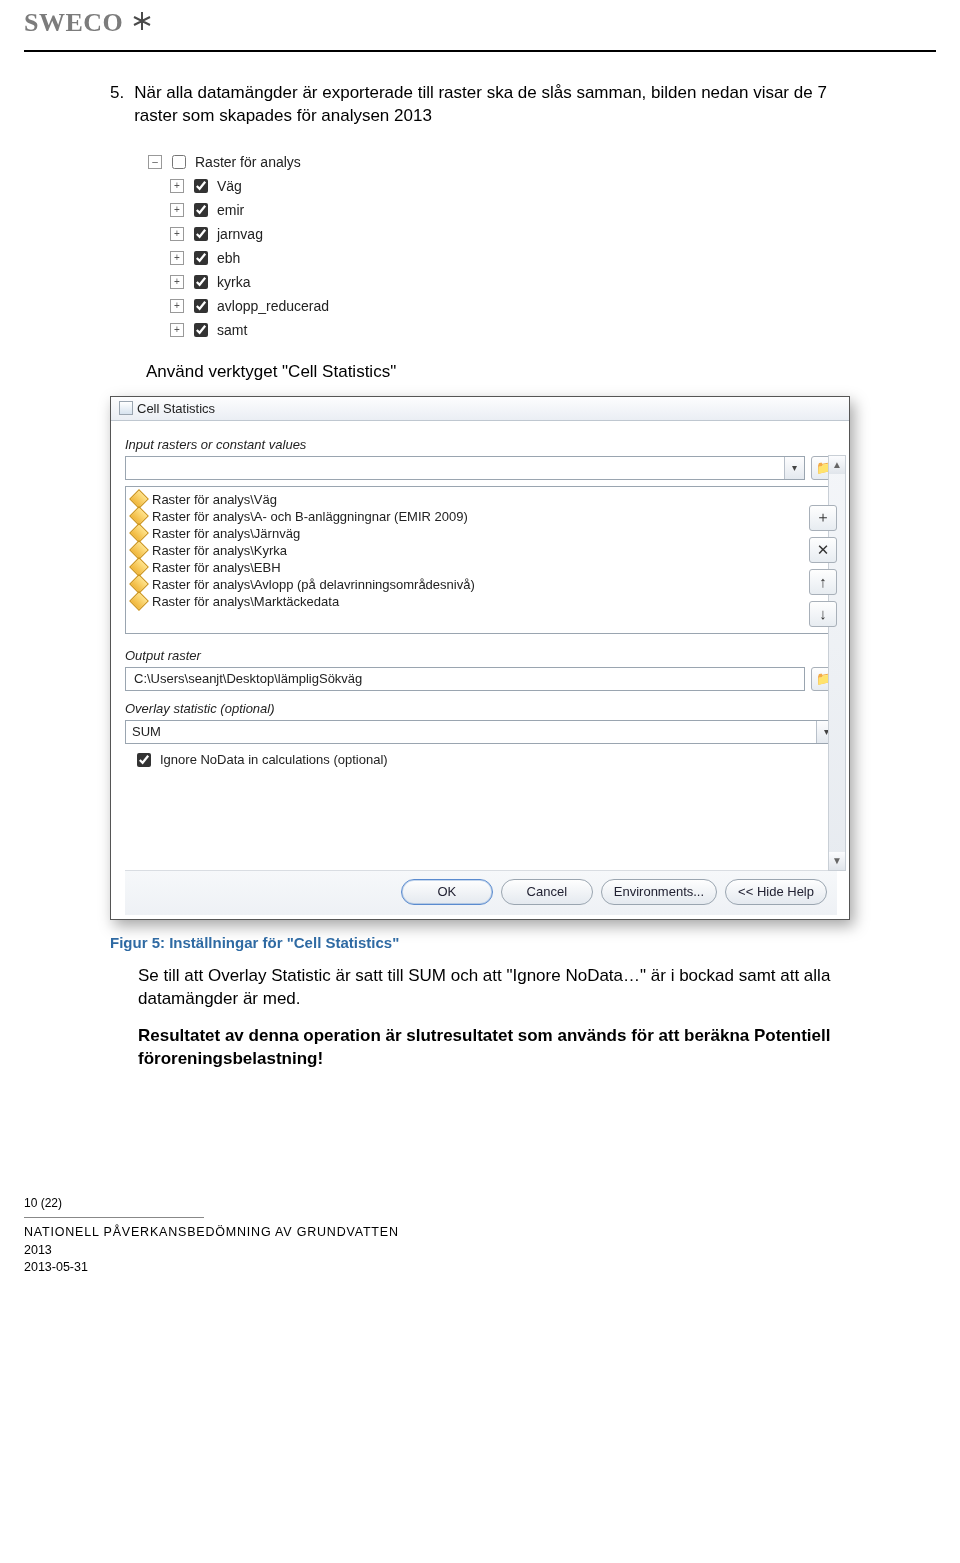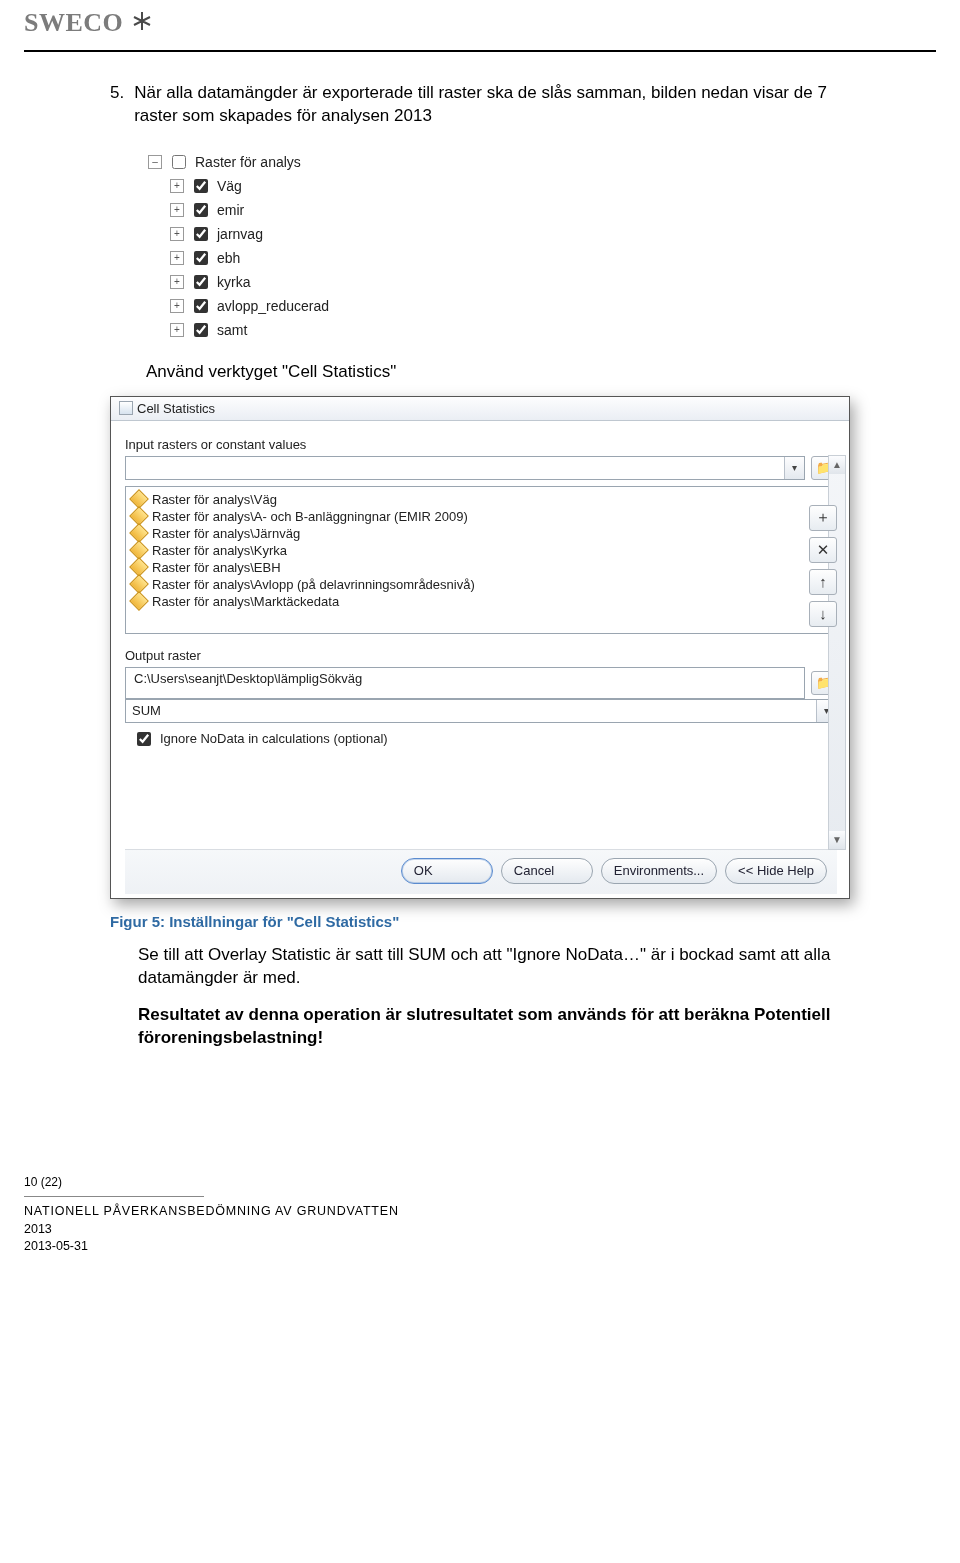--- a/index.html
+++ b/index.html
@@ -79,21 +79,21 @@
   .titlebar {
     background: linear-gradient(#fdfdfe,#eaeef4);
     border-bottom: 1px solid #bfc7d0;
     padding: 4px 8px;
     display:flex; align-items:center; gap:4px;
   }
   .titlebar .tico {
     width:14px;height:14px;border:1px solid #9aa5b0;background:linear-gradient(#fff,#d7e3ef);
   }
   .dlg-body { padding: 10px 12px 4px 14px; position:relative; }
-  .lbl { margin: 6px 0 4px 0; }
+  .lbl { margin: 6px 0 4px 0; font-style: italic; }
   .combo {
     display:flex; align-items:stretch; height:24px;
     border:1px solid #9aa5b0; background:#fff;
   }
   .combo > .text { flex:1; padding:3px 6px; }
   .combo > .arrow {
     width:20px; border-left:1px solid #b8c0ca;
     background:linear-gradient(#fdfdfe,#e4e9ef);
     display:flex;align-items:center;justify-content:center;color:#444;font-size:10px;
   }
@@ -120,35 +120,35 @@
   }
   .side-btns .b {
     width:28px;height:26px;border:1px solid #a8b0b9;border-radius:3px;
     background:linear-gradient(#fefefe,#e7ecf1);display:flex;align-items:center;justify-content:center;
     font-size:15px;color:#333;
   }
   .fld {
     display:flex; gap:6px; align-items:center; margin-top:4px;
   }
   .txt {
-    flex:1; height:32px; border:1px solid #9aa5b0; background:#fff; padding:3px 8px;
+    flex:1; height:24px; border:1px solid #9aa5b0; background:#fff; padding:3px 8px;
   }
   .chk-row { display:flex; align-items:center; gap:6px; margin:6px 0 0 8px; }
   .dlg-foot {
     margin-top:100px;
     padding:8px 10px 10px 0;
     display:flex; gap:8px; justify-content:flex-end;
     border-top:1px solid #d9dde2;
     background:linear-gradient(#f6f8fa,#eef1f5);
   }
   .btn {
     min-width:92px; height:26px; padding:0 12px;
     border:1px solid #9aa5b0; border-radius:13px;
     background:linear-gradient(#fefefe,#e4e9ef);
-    display:flex;align-items:center;font-size:13px;color:#223;
+    display:flex;align-items:center;justify-content:center;font-size:13px;color:#223;
   }
   .btn.primary { border-color:#5a8bcf; box-shadow:0 0 0 1px rgba(90,139,207,.35) inset; }
   .scroll-areas {
     position:absolute; right:3px; top:34px; bottom:48px; width:18px;
     background:linear-gradient(#f4f6f9,#e7ebf0);
     border:1px solid #c9cfd6;
     display:flex; flex-direction:column; justify-content:space-between;
   }
   .scroll-areas .cap {
     height:18px;background:linear-gradient(#fbfcfe,#e0e5eb);
@@ -312,20 +312,21 @@
       </div>
 
       <div class="lbl" style="margin-top:14px">Output raster</div>
       <div class="fld">
         <div class="txt">C:\Users\seanjt\Desktop\lämpligSökväg</div>
         <div class="iconbtn">
             <span>📁</span>
           </div>
       </div>
 
+      <div class="lbl" style="margin-top:10px">Overlay statistic (optional)</div>
       <div class="combo">
         <div class="text">SUM</div>
         <div class="arrow">▾</div>
       </div>
 
       <div class="chk-row">
         <input type="checkbox" checked="" class="cb" style="">
         <span>Ignore NoData in calculations (optional)</span>
       </div>
 

